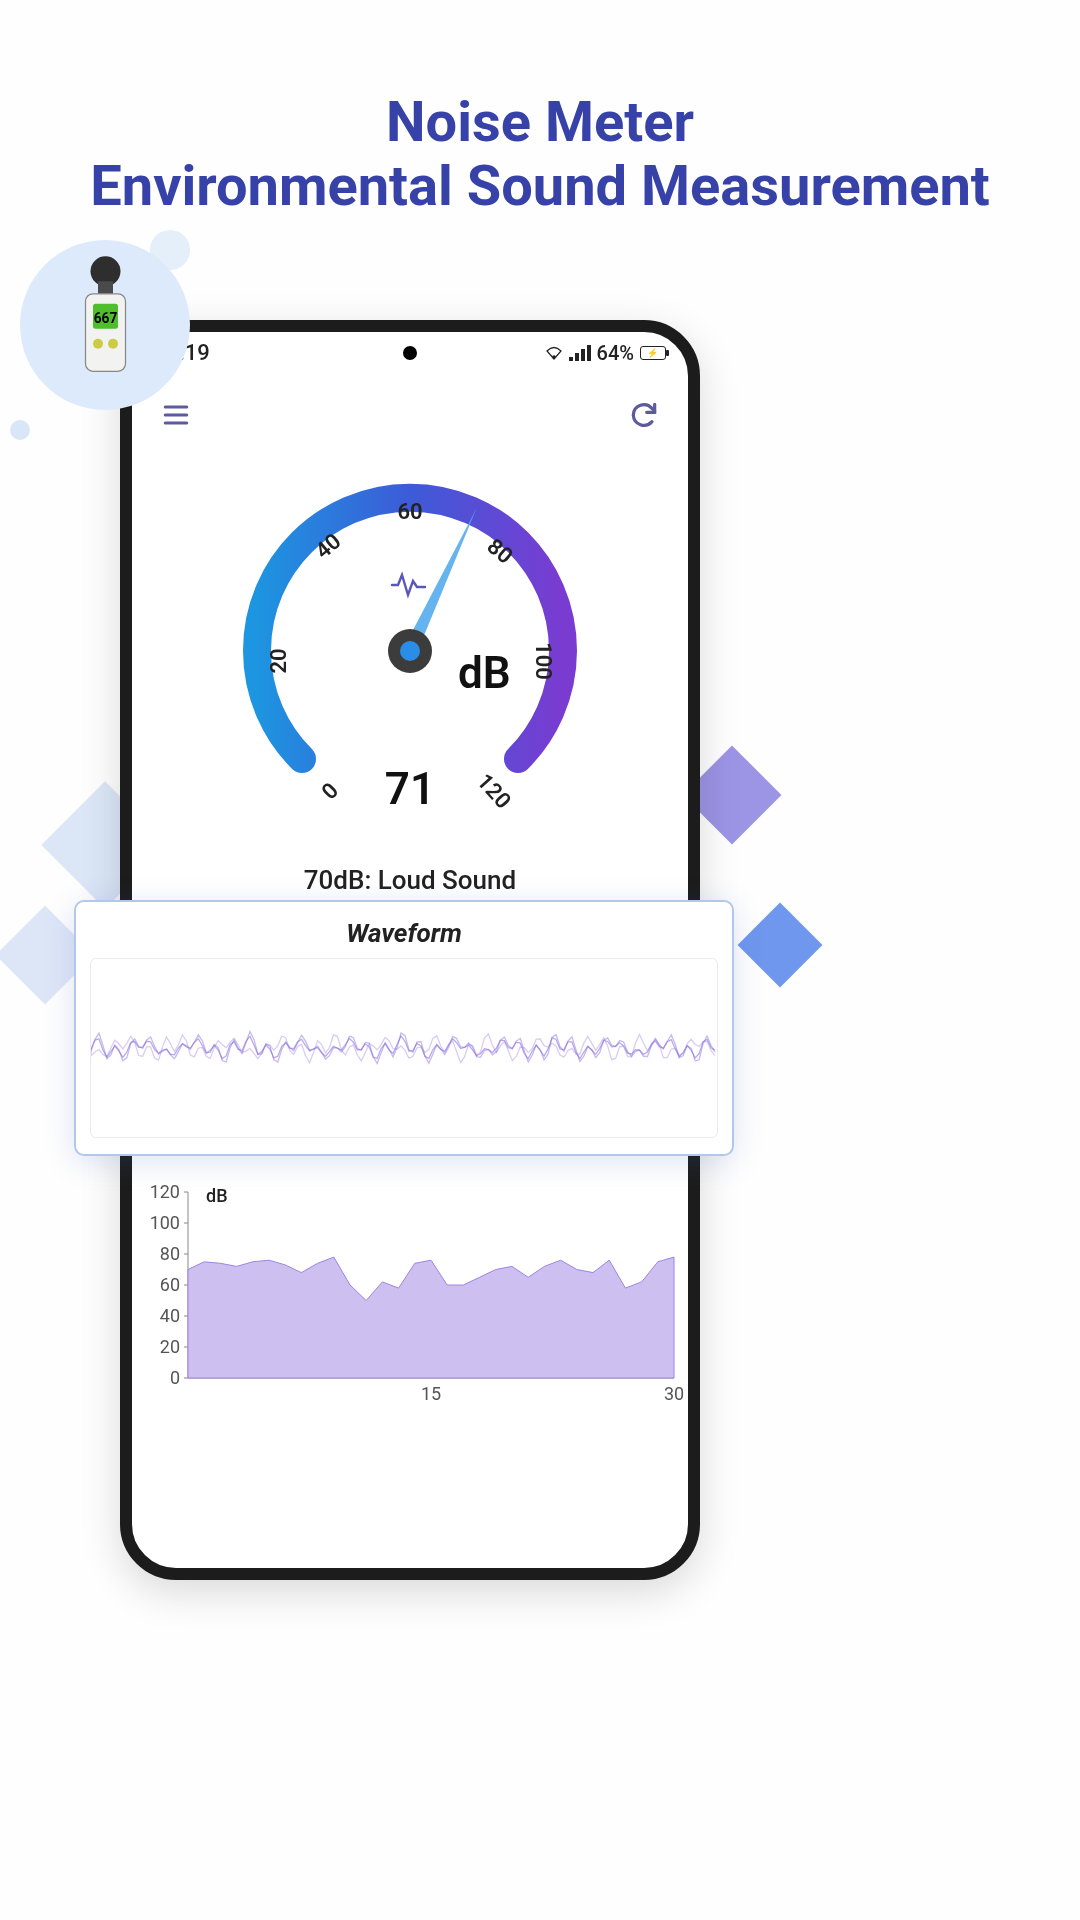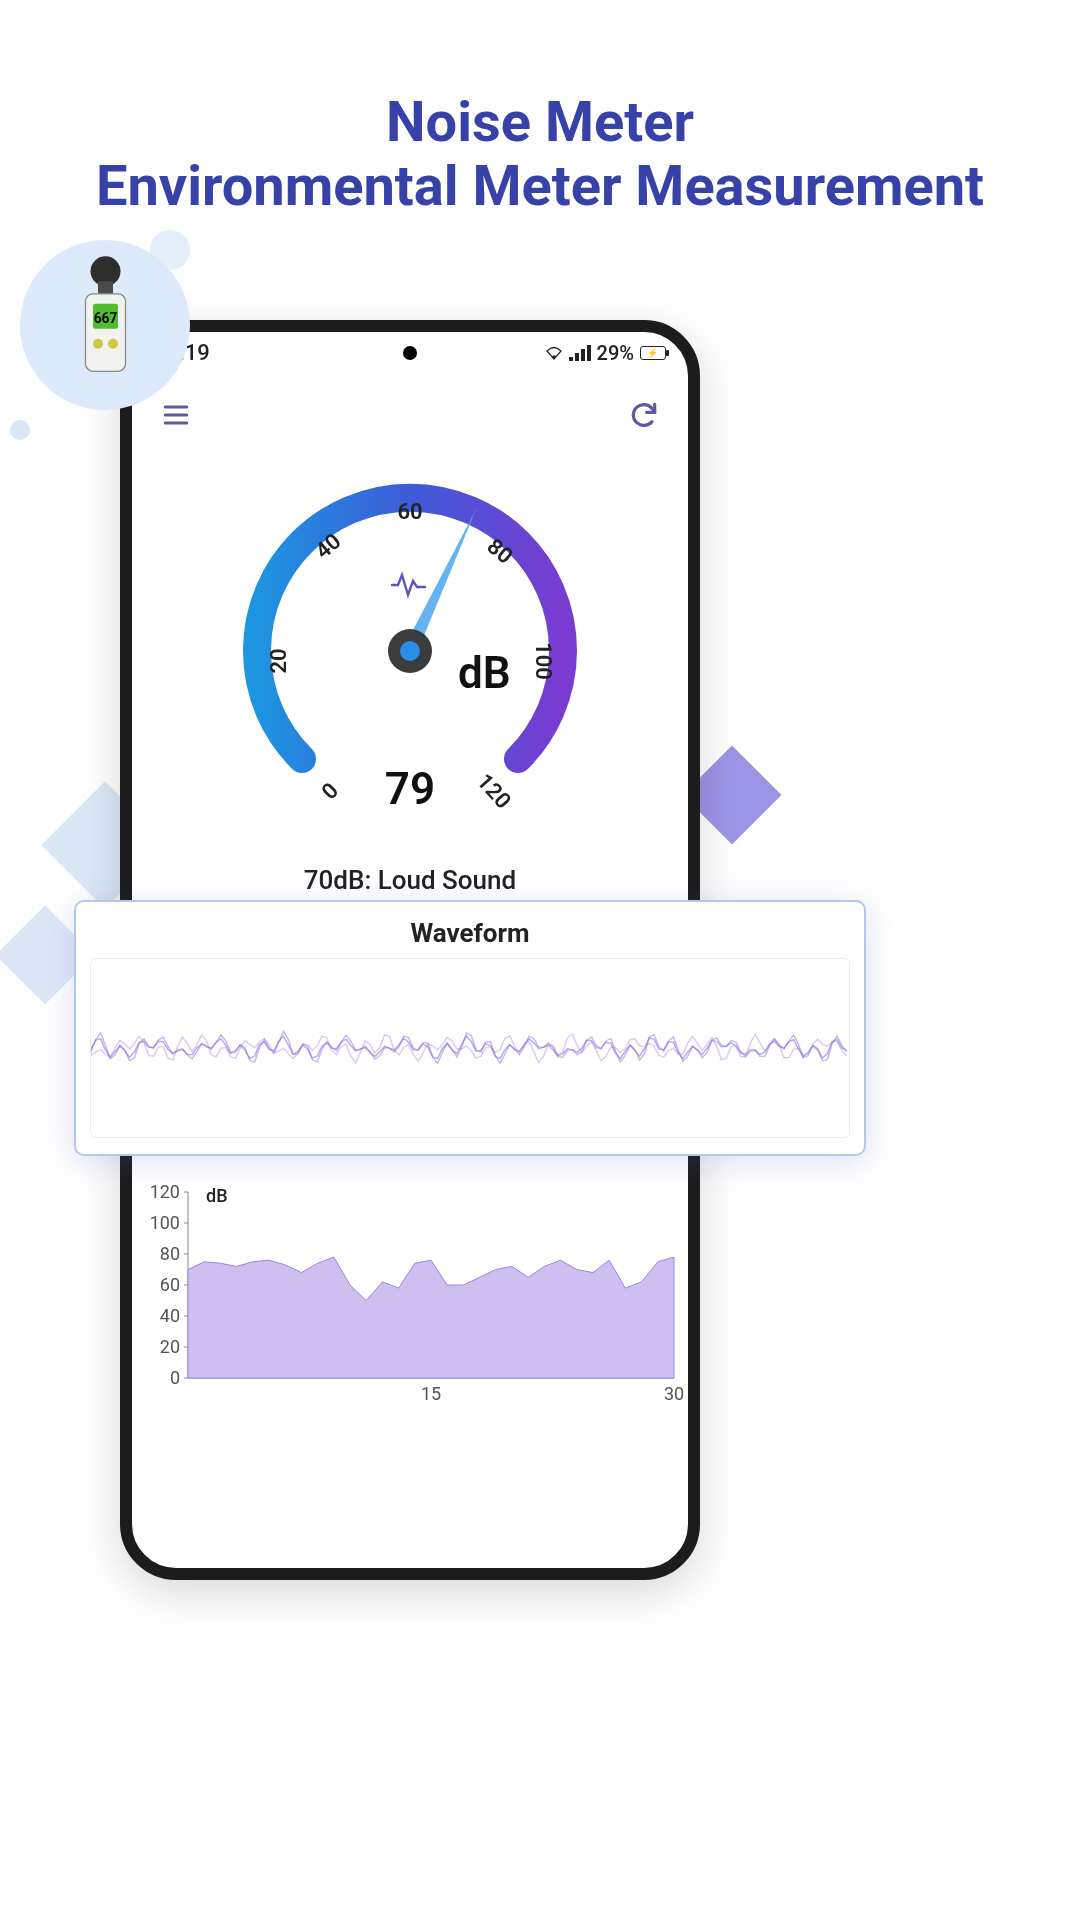--- a/index.html
+++ b/index.html
@@ -136,27 +136,28 @@
 .stats-row {
   display: flex; justify-content: space-around; margin-top: 14px; padding: 0 10px;
 }
 .stat { text-align: center; }
 .stat-value { font-size: 30px; font-weight: 700; color: #222; }
 .stat-label { font-size: 20px; font-weight: 500; color: #858585; margin-top: -2px; }
 
 .waveform-card {
   position: absolute;
   left: 74px; top: 900px;
-  width: 792px;
+  width: 660px;
   padding: 16px 14px;
   background: #fff;
   border: 2px solid #b2c8eb;
   border-radius: 10px;
   box-shadow: 0 6px 30px rgba(80,100,200,0.18);
   z-index: 10;
+  font-style: italic;
 }
 .waveform-title { text-align: center; font-size: 26px; font-weight: 700; color: #222; margin-bottom: 10px; }
 .waveform-canvas {
   width: 100%; height: 180px;
   background: #ffffff;
   border: 1px solid #ede8f5;
   border-radius: 6px;
   position: relative;
   overflow: hidden;
 }
@@ -182,21 +183,21 @@
 
 <div class="bg-diamond d1"></div>
 <div class="bg-diamond d2"></div>
 <div class="bg-diamond d3"></div>
 <div class="bg-diamond d4"></div>
 <div class="bg-circle-sm"></div>
 <div class="bg-circle-sm2"></div>
 
 <div class="promo-title">
   <div>Noise Meter</div>
-  <div>Environmental Meter Measurement</div>
+  <div>Environmental Sound Measurement</div>
 </div>
 
 <div class="sensor-circle">
   <svg viewBox="0 0 60 110">
     <ellipse cx="30" cy="12" rx="12" ry="12" fill="#2e2e2e"></ellipse>
     <rect x="24" y="20" width="12" height="12" fill="#4a4a4a"></rect>
     <rect x="14" y="30" width="32" height="62" rx="6" fill="#f2f2f0" stroke="#888"></rect>
     <rect x="20" y="38" width="20" height="20" rx="2" fill="#4fbe2d"></rect>
     <text x="30" y="53" font-size="11" fill="#000" text-anchor="middle" font-weight="700">667</text>
     <circle cx="24" cy="70" r="4" fill="#cc4"></circle>
@@ -216,21 +217,21 @@
               <path d="M9 13 L2 5 Q9 -2 16 5 Z" fill="none" stroke="#222" stroke-width="1.2"></path>
               <circle cx="9" cy="11" r="1.8" fill="#222"></circle>
             </svg>
         </span>
         <span class="signal-bars">
           <span style="height:4px"></span>
             <span style="height:8px"></span>
             <span style="height:12px"></span>
             <span style="height:16px"></span>
         </span>
-        <span>29%</span>
+        <span>64%</span>
         <span class="battery-outline">
             <span class="battery-nub"></span>
             <span class="battery-bolt">⚡</span>
           </span>
       </div>
     </div>
 
     <div class="topbar">
       <span class="menu-icon">
         <svg viewBox="0 0 24 24">
@@ -269,21 +270,21 @@
 
         <span class="gauge-noise-icon">
           <svg width="40" height="28" viewBox="0 0 40 28" fill="none" stroke="#5a57b9" stroke-width="2.4" stroke-linecap="round">
               <path d="M2 14h6l4-10 6 20 5-14 4 6h8"></path>
             </svg>
         </span>
 
         <div id="needle" class="gauge-needle" style="transform: rotate(25deg);"></div>
         <div class="gauge-needle-hub"></div>
         <span class="gauge-db-unit">dB</span>
-        <span class="gauge-reading">79</span>
+        <span class="gauge-reading">71</span>
       </div>
     </div>
 
     <div class="desc-line">70dB: Loud Sound</div>
 
     <div class="stats-row">
       <div class="stat">
         <div class="stat-value">51dB</div>
         <div class="stat-label">MIN</div>
       </div>

